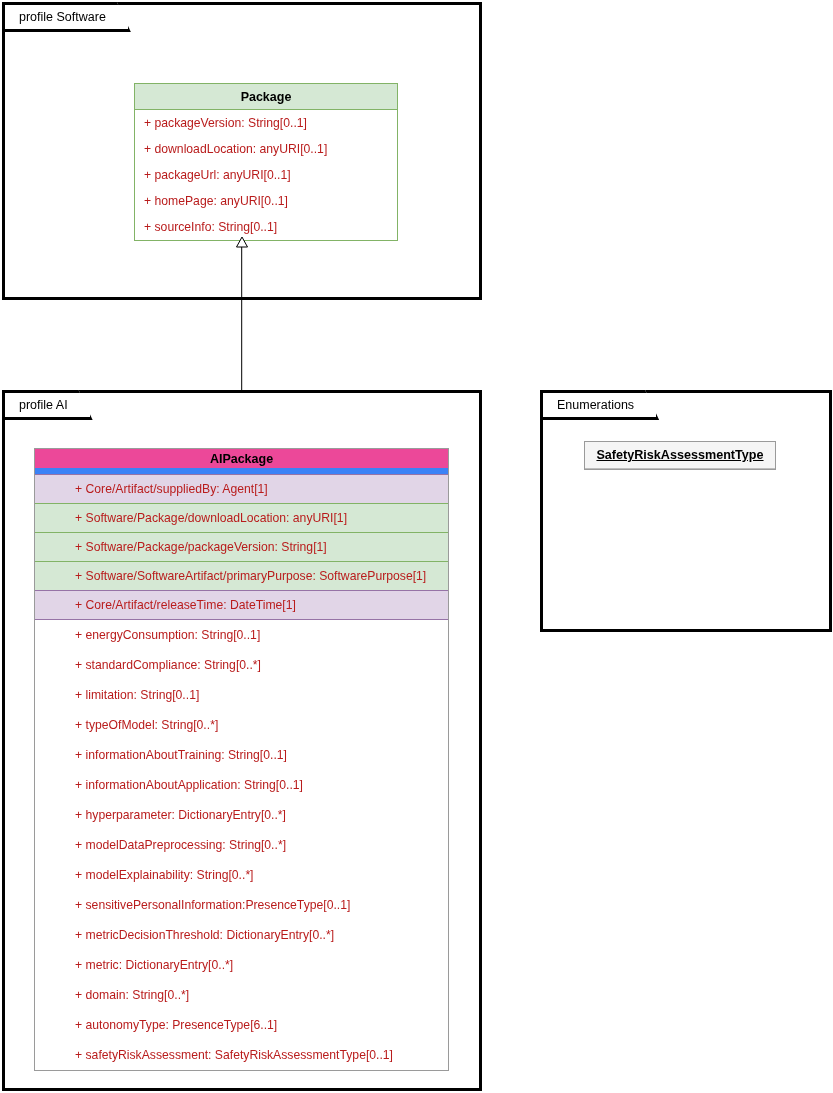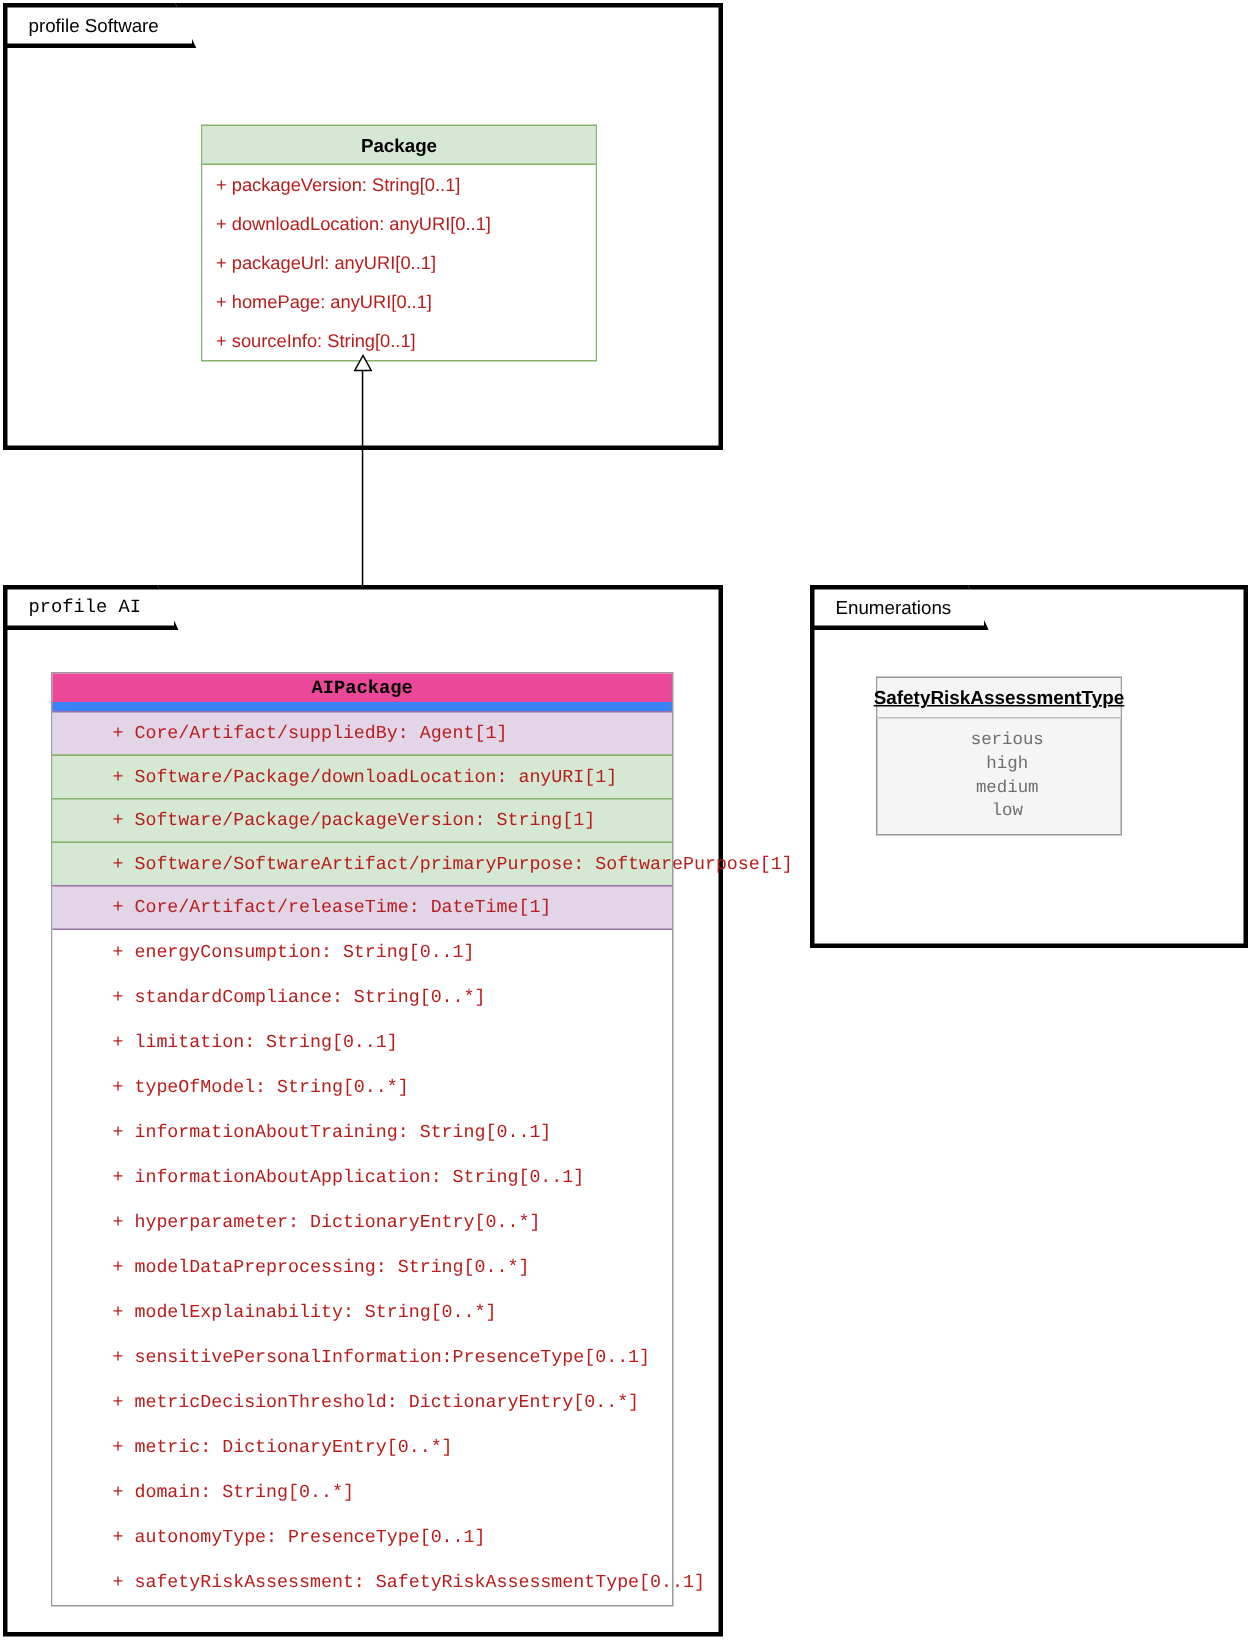--- a/index.html
+++ b/index.html
@@ -151,21 +151,21 @@
     <div class="cls-attr">+ homePage: anyURI[0..1]</div>
     <div class="cls-attr">+ sourceInfo: String[0..1]</div>
   </div>
 </div>
 
 <svg class="gen-arrow-svg" width="24" height="215" style="left:230px; top:236px;" viewBox="0 0 24 215">
   <polygon points="12,1 6.5,11 17.5,11" fill="#ffffff" stroke="#000000" stroke-width="1"></polygon>
   <line x1="11.7" y1="11" x2="11.7" y2="215" stroke="#000000" stroke-width="1"></line>
 </svg>
 
-<div class="pkg" id="pkg-ai" style="left:2px; top:390px; width:480px; height:701px;font-family:Liberation Mono, monospace;">
+<div class="pkg" id="pkg-ai" style="left:2px; top:390px; width:480px; height:701px;">
   <div class="pkg-tab">
     <span>profile AI</span>
   </div>
 
   <div class="cls cls-ai" id="cls-aipackage" style="left:29px; top:55px; width:415px;">
     <div class="cls-title">AIPackage</div>
     <div class="cls-attr row-purple">+ Core/Artifact/suppliedBy: Agent[1]</div>
     <div class="cls-attr row-green">+ Software/Package/downloadLocation: anyURI[1]</div>
     <div class="cls-attr row-green">+ Software/Package/packageVersion: String[1]</div>
     <div class="cls-attr row-green">+ Software/SoftwareArtifact/primaryPurpose: SoftwarePurpose[1]</div>
@@ -176,32 +176,26 @@
     <div class="cls-attr">+ typeOfModel: String[0..*]</div>
     <div class="cls-attr">+ informationAboutTraining: String[0..1]</div>
     <div class="cls-attr">+ informationAboutApplication: String[0..1]</div>
     <div class="cls-attr">+ hyperparameter: DictionaryEntry[0..*]</div>
     <div class="cls-attr">+ modelDataPreprocessing: String[0..*]</div>
     <div class="cls-attr">+ modelExplainability: String[0..*]</div>
     <div class="cls-attr">+ sensitivePersonalInformation:PresenceType[0..1]</div>
     <div class="cls-attr">+ metricDecisionThreshold: DictionaryEntry[0..*]</div>
     <div class="cls-attr">+ metric: DictionaryEntry[0..*]</div>
     <div class="cls-attr">+ domain: String[0..*]</div>
-    <div class="cls-attr">+ autonomyType: PresenceType[0..1]</div>
+    <div class="cls-attr">+ autonomyType: PresenceType[6..1]</div>
     <div class="cls-attr">+ safetyRiskAssessment: SafetyRiskAssessmentType[0..1]</div>
   </div>
 </div>
 
 <div class="pkg" id="pkg-enums" style="left:540px; top:390px; width:292px; height:242px;">
   <div class="pkg-tab">
     <span>Enumerations</span>
   </div>
 
-  <div class="cls cls-enum" id="cls-enum" style="left:41px; top:58px; width:164px;text-align:center;">
+  <div class="cls cls-enum" id="cls-enum" style="left:41px; top:48px; width:192px;">
     <div class="enum-title">SafetyRiskAssessmentType</div>
-    <div class="enum-body">
-      <div class="enum-item">serious</div>
-      <div class="enum-item">high</div>
-      <div class="enum-item">medium</div>
-      <div class="enum-item">low</div>
-    </div>
   </div>
 </div>
 
 </body></html>

